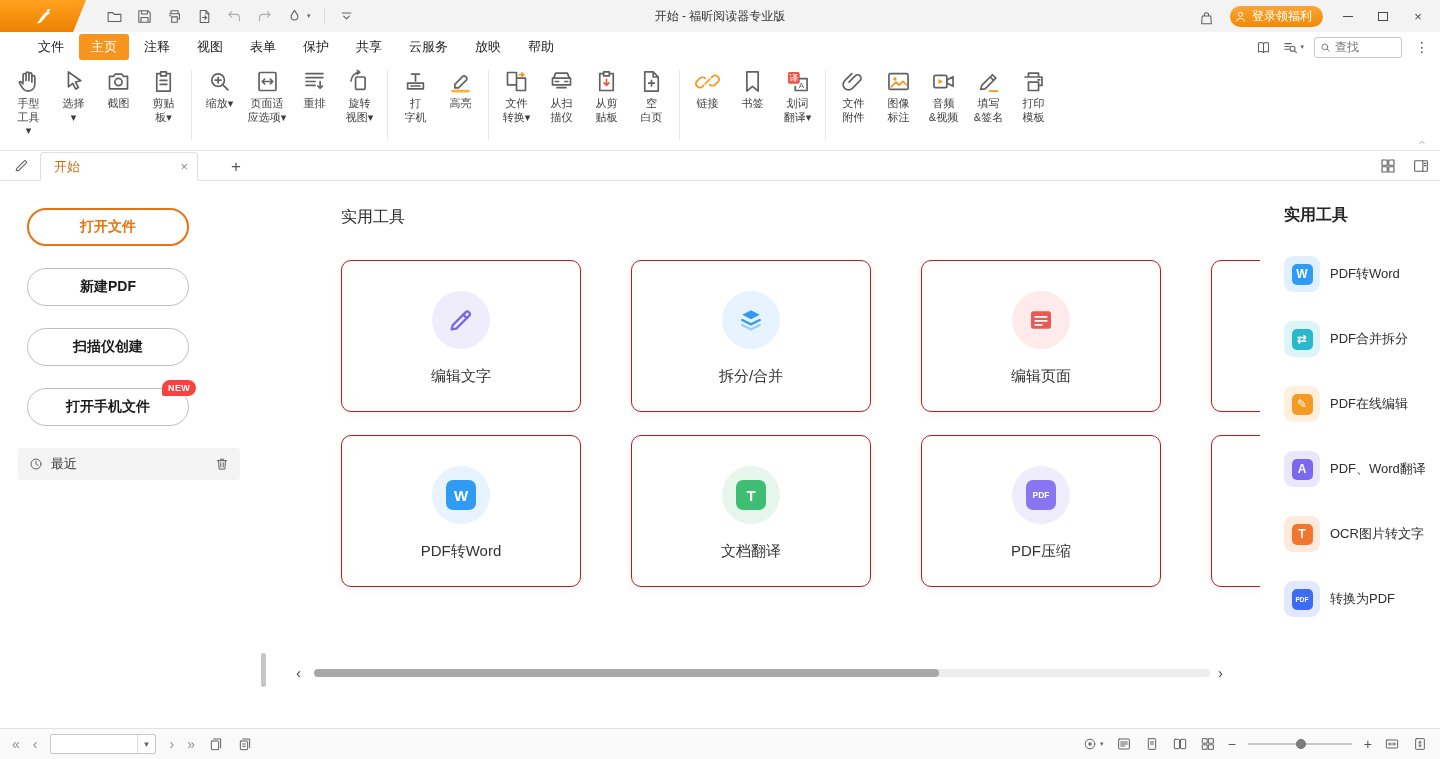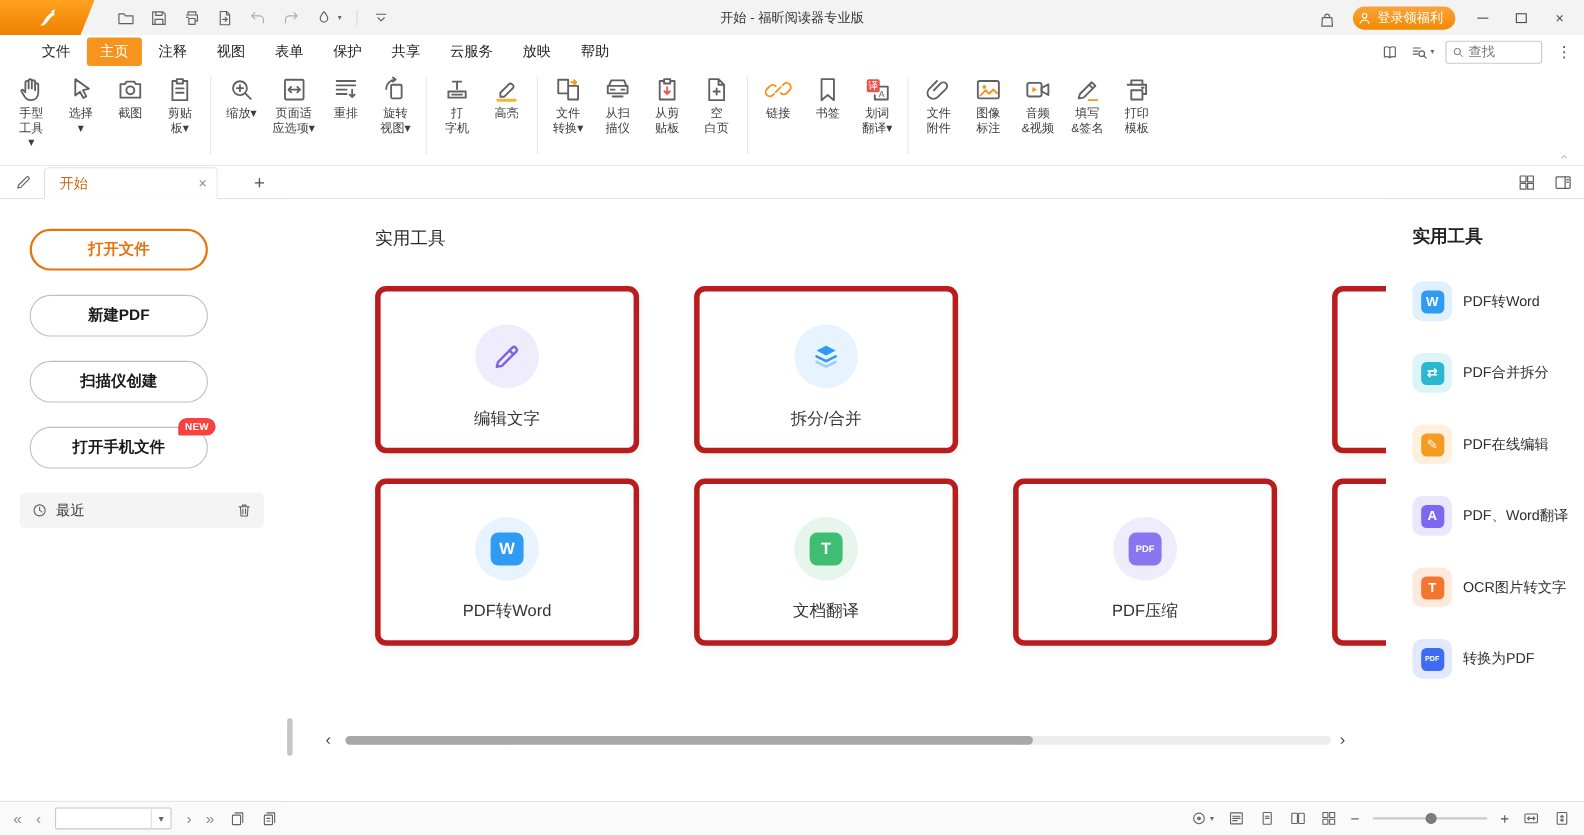--- a/index.html
+++ b/index.html
@@ -62,21 +62,21 @@
     display:flex; align-items:center; justify-content:center; font-size:14px; font-weight:bold; color:#1A1A1A; position:relative; cursor:pointer; background:#fff; }
   .side-btn.primary { border:2px solid #E8730C; color:#E8730C; }
   .badge { position:absolute; top:-9px; right:-8px; background:#F8423F; color:#fff; font-size:9px; font-weight:bold;
     padding:3px 6px; border-radius:9px 9px 9px 2px; letter-spacing:.3px; }
   .recent-bar { margin:0 20px 0 18px; height:32px; background:#F4F4F4; border-radius:4px; display:flex; align-items:center; padding:0 10px; gap:7px; cursor:pointer; }
   .recent-bar .tbi { width:16px; height:16px; }
   .recent-label { font-size:13px; color:#333; flex:1; }
 
   .main { flex:1; position:relative; overflow:hidden; background:#fff; }
   .section-title { position:absolute; left:81px; top:26px; font-size:16px; font-weight:normal; color:#2A2A2A; }
-  .card { position:absolute; width:240px; height:152px; background:#fff; border:5px solid #b91c1c; border-radius:10px;
+  .card { position:absolute; width:240px; height:152px; background:#fff; border:1px solid #b91c1c; border-radius:10px;
     box-shadow:0 2px 8px rgba(0,0,0,.05); display:flex; flex-direction:column; align-items:center; cursor:pointer; }
   .cic { width:58px; height:58px; border-radius:50%; margin-top:30px; display:flex; align-items:center; justify-content:center; }
   .cic svg { width:30px; height:30px; }
   .gbox { width:30px; height:30px; border-radius:7px; color:#fff; font-weight:bold; font-size:15px; display:flex; align-items:center; justify-content:center; }
   .gbox.pdf { font-size:8.5px; }
   .clabel { margin-top:18px; font-size:15px; color:#333; }
   .hs-arrow { position:absolute; top:484px; font-size:15px; color:#444; line-height:16px; cursor:pointer; }
   .hs-left { left:36px; } .hs-right { left:958px; }
   .hscroll-track { position:absolute; left:54px; top:488px; width:896px; height:8px; background:#EDEDED; border-radius:4px; cursor:pointer; }
   .hscroll-thumb { width:625px; height:8px; background:#A8A8A8; border-radius:4px; cursor:grab; }
@@ -518,20 +518,29 @@
     <div class="card" style="left:371px;top:79px">
       <div class="cic" style="background:#E7F3FE">
         <svg viewBox="0 0 24 24" fill="none" stroke-linecap="round" stroke-linejoin="round">
             <path d="M12 4.2L19 7.8l-7 3.6-7-3.6z" fill="#2F9BF3"></path>
             <path d="M5 12l7 3.5L19 12" stroke="#2F9BF3" stroke-width="1.8"></path>
             <path d="M5 16l7 3.5L19 16" stroke="#9DCEF9" stroke-width="1.8"></path>
           </svg>
       </div>
       <div class="clabel">拆分/合并</div>
     </div>
+    <div class="card" style="left:661px;top:79px">
+      <div class="cic" style="background:#FDEAEA">
+        <svg viewBox="0 0 24 24">
+            <rect x="4" y="5" width="16" height="14" rx="2" fill="#EA5A54"></rect>
+            <path d="M7.5 9.5h9M7.5 12.7h9M7.5 15.9h5" stroke="#fff" stroke-width="1.5" stroke-linecap="round"></path>
+          </svg>
+      </div>
+      <div class="clabel">编辑页面</div>
+    </div>
     <div class="card" style="left:81px;top:254px">
       <div class="cic" style="background:#E7F3FE">
         <div class="gbox" style="background:#2F9BF3">W</div>
       </div>
       <div class="clabel">PDF转Word</div>
     </div>
     <div class="card" style="left:371px;top:254px">
       <div class="cic" style="background:#E6F6EC">
         <div class="gbox" style="background:#3FBE73">T</div>
       </div>

